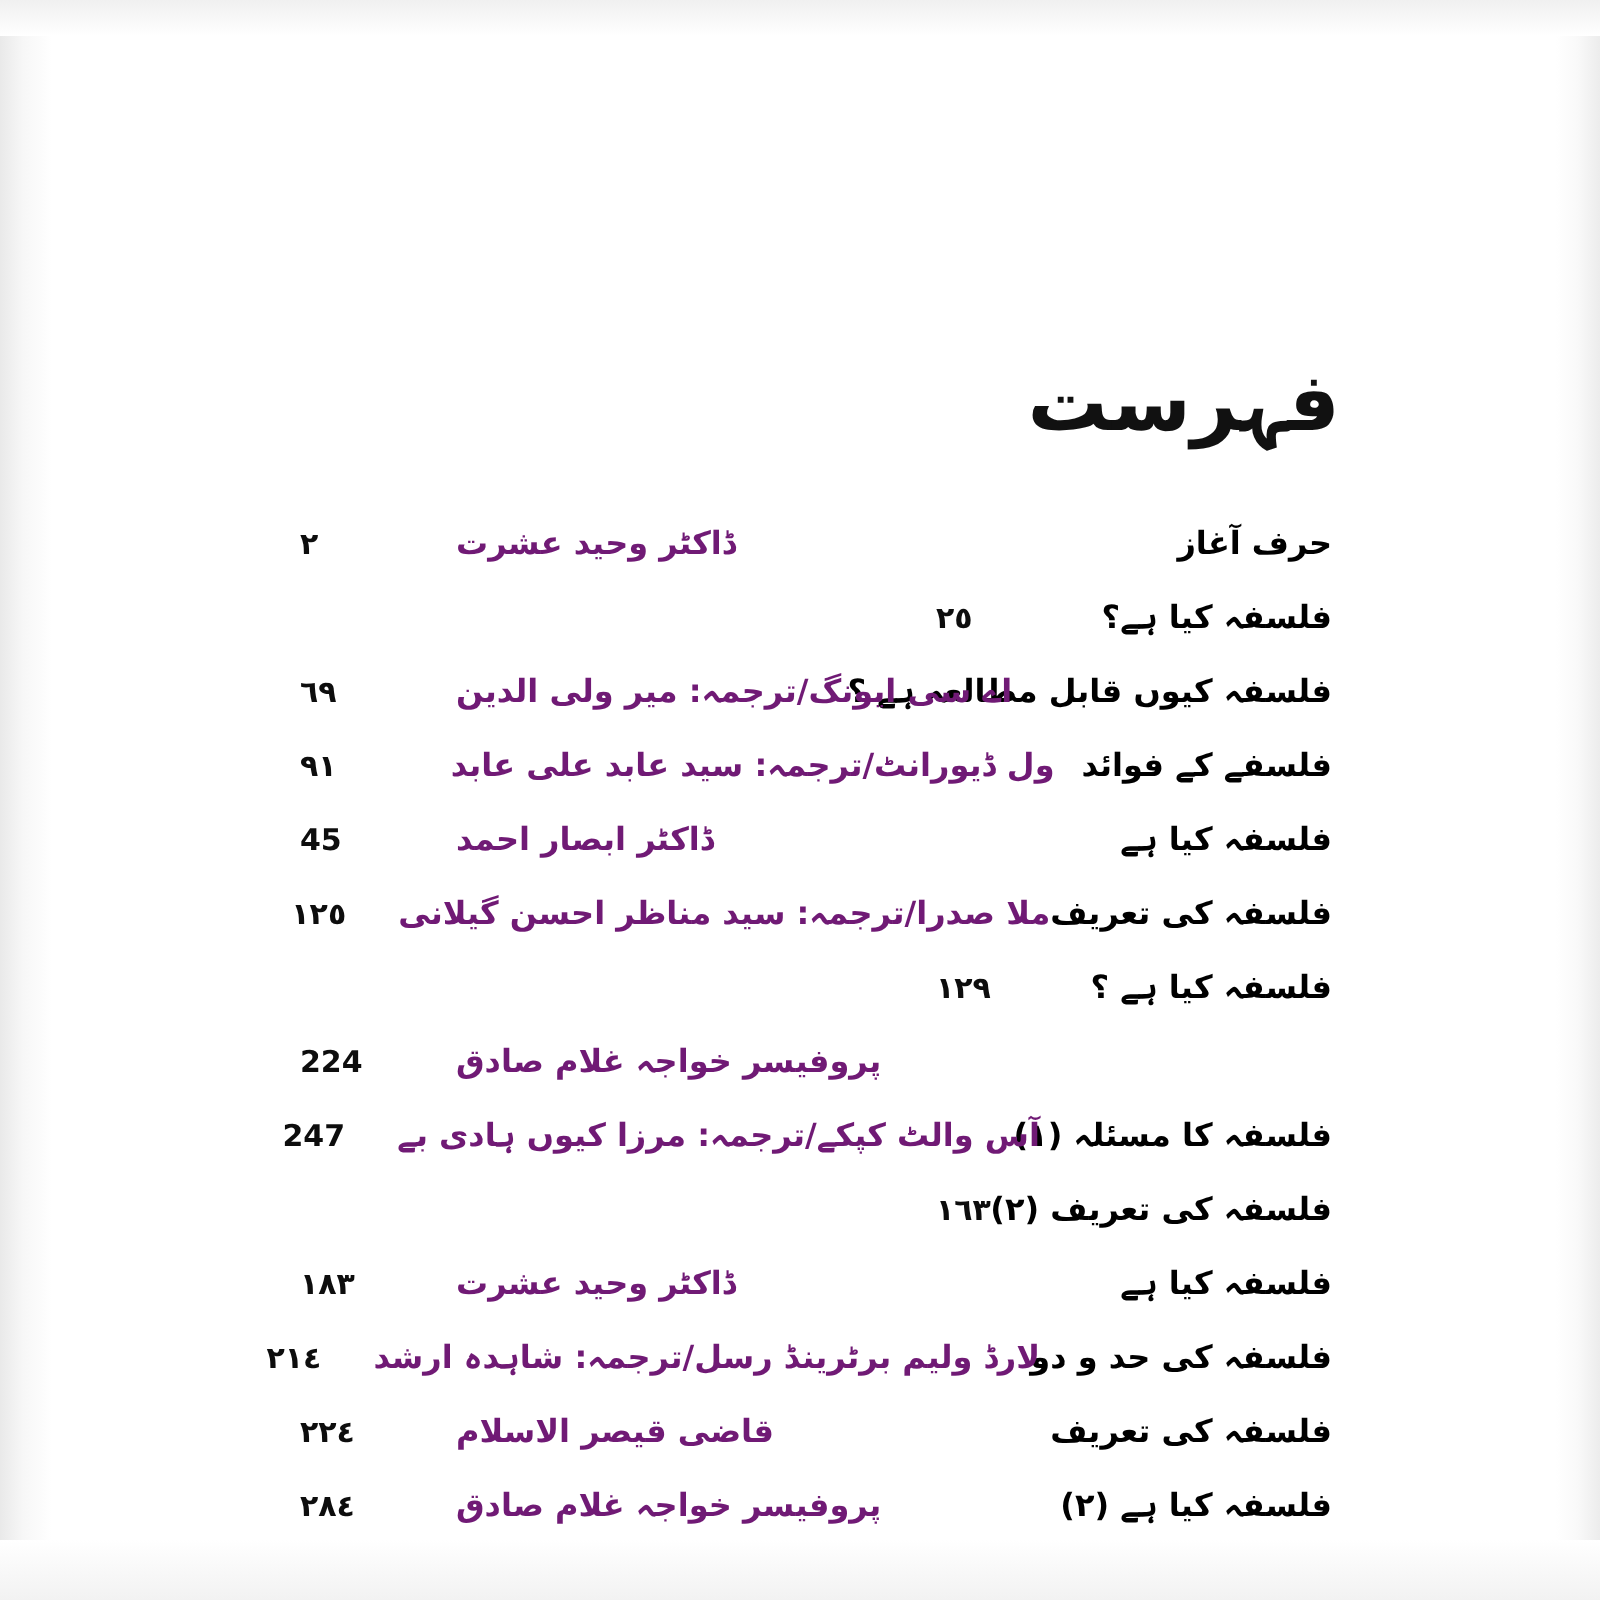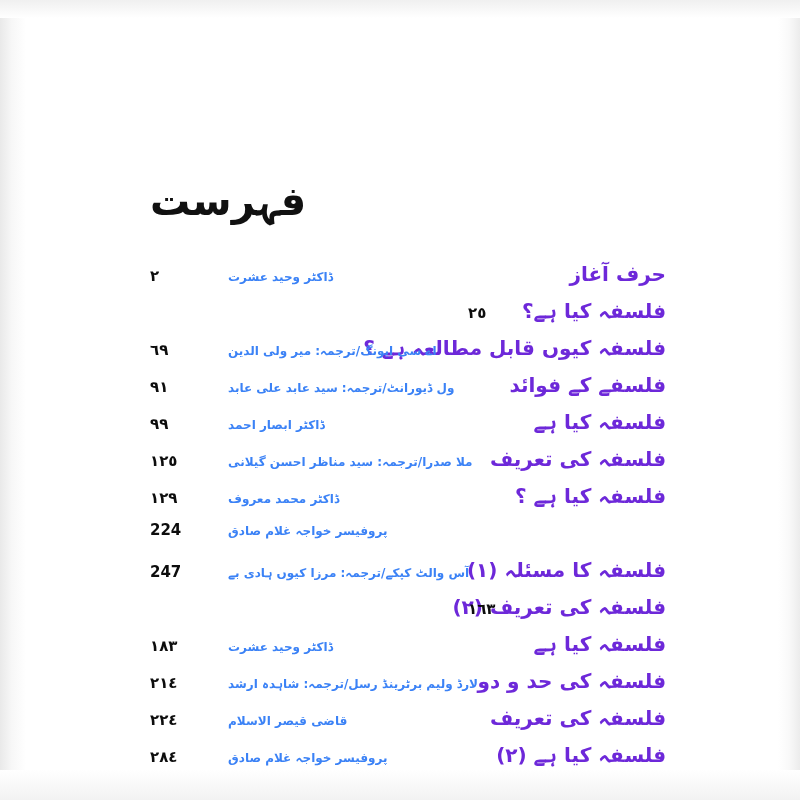--- a/index.html
+++ b/index.html
@@ -51,21 +51,21 @@
     top: 0;
     width: 520px;
     height: 800px;
   }
 
   .doc-title {
     position: absolute;
     top: 178px;
     left: 0;
     width: 520px;
-    text-align: left;
+    text-align: right;
     font-size: 40px;
     font-weight: bold;
     color: #111111;
     letter-spacing: 2px;
     font-family: "DejaVu Sans", "Liberation Sans", sans-serif;
   }
 
   .toc {
     position: absolute;
     top: 262px;
@@ -77,34 +77,34 @@
     display: flex;
     flex-direction: row;
     align-items: baseline;
     height: 37px;
     width: 520px;
   }
 
   .toc-chapter {
     width: 150px;
     text-align: right;
-    font-size: 20px;
-    font-weight: bold;
-    color: #6d28d9;
+    font-size: 16px;
+    font-weight: bold;
+    color: #000000;
     white-space: nowrap;
     padding-right: 4px;
     box-sizing: border-box;
   }
 
   .toc-author {
     flex: 1;
     text-align: left;
-    font-size: 12px;
-    font-weight: bold;
-    color: #3b82f6;
+    font-size: 16px;
+    font-weight: bold;
+    color: #701a75;
     white-space: nowrap;
     padding-left: 26px;
     box-sizing: border-box;
   }
 
   .toc-page {
     width: 52px;
     text-align: left;
     font-size: 15px;
     font-weight: bold;
@@ -148,32 +148,31 @@
 
       <div class="toc-row">
         <div class="toc-chapter">فلسفے کے فوائد</div>
         <div class="toc-author">ول ڈیورانٹ/ترجمہ: سید عابد علی عابد</div>
         <div class="toc-page">٩١</div>
       </div>
 
       <div class="toc-row">
         <div class="toc-chapter">فلسفہ کیا ہے</div>
         <div class="toc-author">ڈاکٹر ابصار احمد</div>
-        <div class="toc-page">٩٩</div>
+        <div class="toc-page">45</div>
       </div>
 
       <div class="toc-row">
         <div class="toc-chapter">فلسفہ کی تعریف</div>
         <div class="toc-author">ملا صدرا/ترجمہ: سید مناظر احسن گیلانی</div>
         <div class="toc-page">١٢٥</div>
       </div>
 
       <div class="toc-row">
         <div class="toc-chapter">فلسفہ کیا ہے ؟</div>
-        <div class="toc-author">ڈاکٹر محمد معروف</div>
         <div class="toc-page">١٢٩</div>
       </div>
 
       <div class="toc-row">
         <div class="toc-author">پروفیسر خواجہ غلام صادق</div>
         <div class="toc-page">224</div>
       </div>
 
       <div class="toc-row">
         <div class="toc-chapter">فلسفہ کا مسئلہ (١)</div>

